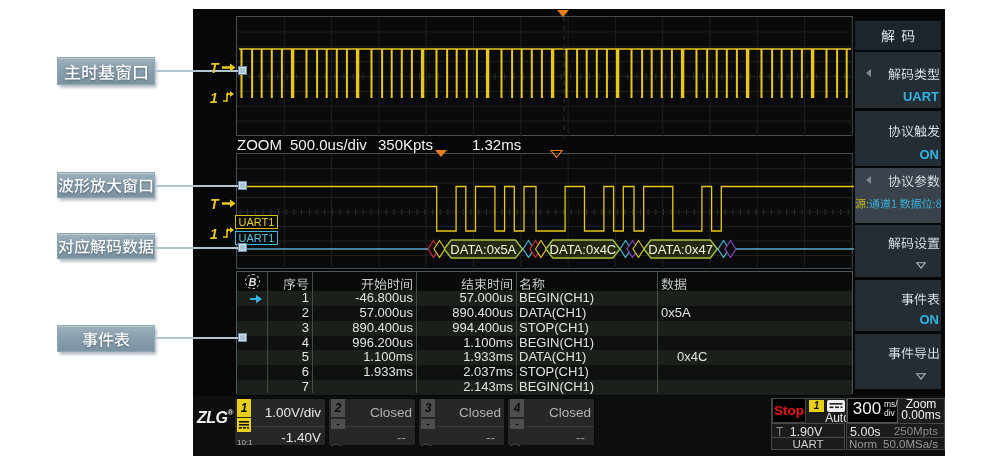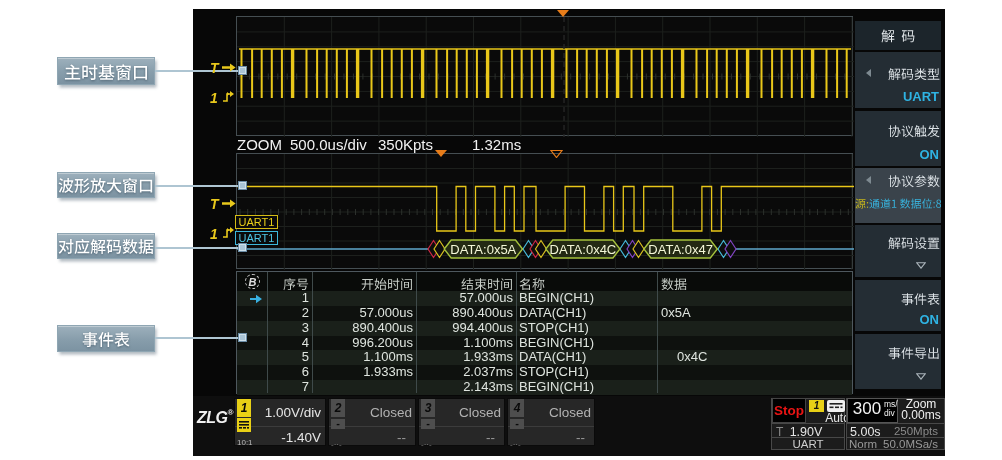--- a/index.html
+++ b/index.html
@@ -397,20 +397,21 @@
         <div class="abs" style="left:282.0px;top:1.5px"><svg class="" width="26.0" height="18.8" viewBox="0 0 26.0 18.8">
             <path fill="#c8cec8" d="M3.4 8.2C4.1 8.7 4.8 9.3 5.4 9.8C3.9 10.6 2.2 11.2 0.6 11.5C0.8 11.8 1 12.2 1.1 12.4C1.8 12.3 2.6 12.1 3.3 11.8V16.1H4.3V15.4H10V16.1H11V10.7H5.9C8 9.5 9.9 7.9 11 5.8L10.3 5.4L10.2 5.5H5.6C5.9 5.1 6.1 4.7 6.4 4.3L5.3 4.1C4.5 5.4 3 6.8 0.9 7.8C1.1 8 1.4 8.3 1.6 8.6C2.8 7.9 3.8 7.2 4.7 6.4H9.5C8.8 7.5 7.6 8.5 6.3 9.3C5.7 8.8 4.9 8.1 4.2 7.6ZM10 14.5H4.3V11.6H10Z M19.7 9.2C19.4 10.9 18.8 12.5 18.1 13.5C18.3 13.6 18.7 13.9 18.9 14C19.6 12.9 20.2 11.2 20.6 9.4ZM23.2 9.4C23.7 10.8 24.3 12.7 24.5 13.9L25.4 13.6C25.2 12.4 24.6 10.5 24 9.1ZM19.9 4.2C19.6 5.8 19.1 7.5 18.3 8.6V7.9H16.6V5.6C17.3 5.4 17.8 5.2 18.3 5L17.7 4.3C16.8 4.7 15.2 5.1 13.8 5.3C13.9 5.5 14.1 5.8 14.1 6.1C14.6 6 15.2 5.9 15.7 5.8V7.9H13.7V8.8H15.6C15.1 10.3 14.2 12 13.4 12.9C13.6 13.1 13.8 13.5 13.9 13.7C14.5 12.9 15.2 11.7 15.7 10.4V16.1H16.6V10.3C17 10.8 17.5 11.6 17.7 11.9L18.3 11.2C18.1 10.9 17 9.7 16.6 9.3V8.8H18.2L18.1 8.9C18.4 9 18.8 9.2 19 9.4C19.4 8.7 19.9 7.8 20.2 6.8H21.5V14.9C21.5 15.1 21.4 15.1 21.3 15.1C21.1 15.2 20.5 15.2 19.9 15.1C20.1 15.4 20.2 15.8 20.3 16.1C21.1 16.1 21.6 16 22 15.9C22.3 15.7 22.5 15.5 22.5 14.9V6.8H24.2C24 7.3 23.8 7.8 23.5 8.2L24.4 8.4C24.8 7.7 25.1 6.8 25.5 6L24.8 5.8L24.7 5.9H20.5C20.6 5.4 20.7 4.9 20.9 4.4Z"></path>
           </svg></div>
         <div class="abs" style="left:424.0px;top:1.5px"><svg class="" width="26.0" height="18.8" viewBox="0 0 26.0 18.8">
             <path fill="#c8cec8" d="M5.8 4.4C5.5 4.9 5.1 5.7 4.8 6.1L5.4 6.4C5.8 6 6.2 5.4 6.6 4.8ZM1.1 4.8C1.5 5.3 1.8 6 1.9 6.5L2.7 6.2C2.6 5.7 2.2 5 1.9 4.5ZM5.3 11.7C5 12.4 4.6 12.9 4.1 13.4C3.6 13.2 3.1 12.9 2.6 12.7C2.8 12.4 3 12.1 3.2 11.7ZM1.4 13.1C2.1 13.3 2.8 13.7 3.4 14C2.6 14.6 1.6 15 0.5 15.3C0.7 15.4 0.9 15.8 1 16C2.2 15.7 3.3 15.2 4.2 14.4C4.7 14.7 5.1 14.9 5.4 15.2L6 14.5C5.7 14.3 5.3 14.1 4.9 13.8C5.6 13.1 6.1 12.2 6.4 11.1L5.9 10.8L5.7 10.9H3.6L3.9 10.2L3 10C2.9 10.3 2.8 10.6 2.7 10.9H0.9V11.7H2.3C2 12.2 1.7 12.7 1.4 13.1ZM3.3 4.1V6.6H0.7V7.4H3C2.4 8.2 1.4 9 0.5 9.4C0.7 9.6 0.9 9.9 1 10.2C1.8 9.7 2.7 9 3.3 8.2V9.8H4.3V8.1C4.9 8.5 5.7 9.1 6 9.4L6.5 8.7C6.2 8.5 5.1 7.8 4.4 7.4H6.9V6.6H4.3V4.1ZM8.2 4.3C7.9 6.6 7.3 8.7 6.3 10.1C6.5 10.2 6.8 10.5 7 10.7C7.3 10.2 7.6 9.6 7.9 9C8.2 10.3 8.5 11.5 9 12.5C8.3 13.7 7.3 14.7 5.9 15.4C6 15.6 6.3 16 6.4 16.2C7.7 15.4 8.7 14.5 9.5 13.4C10.2 14.5 11 15.4 12 16C12.1 15.8 12.4 15.4 12.6 15.2C11.5 14.7 10.7 13.7 10 12.5C10.7 11.2 11.2 9.5 11.4 7.6H12.3V6.7H8.6C8.8 6 9 5.2 9.1 4.4ZM10.5 7.6C10.3 9.1 10 10.4 9.5 11.5C9 10.3 8.7 9 8.4 7.6Z M19.3 12V16.1H20.1V15.6H24.2V16.1H25.1V12H22.5V10.4H25.5V9.5H22.5V8.1H25V4.7H18.1V8.7C18.1 10.7 18 13.6 16.7 15.6C16.9 15.7 17.3 16 17.5 16.1C18.6 14.5 18.9 12.3 19 10.4H21.6V12ZM19.1 5.6H24.1V7.2H19.1ZM19.1 8.1H21.6V9.5H19.1L19.1 8.7ZM20.1 14.8V12.8H24.2V14.8ZM15.2 4.2V6.8H13.5V7.7H15.2V10.5C14.5 10.8 13.9 10.9 13.4 11.1L13.6 12L15.2 11.5V14.9C15.2 15.1 15.1 15.1 14.9 15.1C14.8 15.1 14.3 15.1 13.7 15.1C13.8 15.4 14 15.8 14 16C14.8 16 15.3 16 15.6 15.8C16 15.7 16.1 15.4 16.1 14.9V11.2L17.6 10.7L17.4 9.8L16.1 10.3V7.7H17.6V6.8H16.1V4.2Z"></path>
           </svg></div>
         <svg class="abs" style="left:12px;top:22px" width="14" height="10" viewBox="0 0 14 10">
           <path d="M1 4 h6 v-3.2 L13 5 L7 9.2 V6 H1 Z" fill="#38b0e0"></path>
         </svg>
         <div class="cell" style="top:19.0px;height:14.9px;line-height:14.9px;left:0;width:72px;text-align:right">1</div>
+        <div class="cell" style="top:19.0px;height:14.9px;line-height:14.9px;left:0;width:176px;text-align:right">-46.800us</div>
         <div class="cell" style="top:19.0px;height:14.9px;line-height:14.9px;left:200px;width:76px;text-align:right">57.000us</div>
         <div class="cell" style="top:19.0px;height:14.9px;line-height:14.9px;left:282px">BEGIN(CH1)</div>
         <div class="cell" style="top:33.9px;height:14.9px;line-height:14.9px;left:0;width:72px;text-align:right">2</div>
         <div class="cell" style="top:33.9px;height:14.9px;line-height:14.9px;left:0;width:176px;text-align:right">57.000us</div>
         <div class="cell" style="top:33.9px;height:14.9px;line-height:14.9px;left:200px;width:76px;text-align:right">890.400us</div>
         <div class="cell" style="top:33.9px;height:14.9px;line-height:14.9px;left:282px">DATA(CH1)</div>
         <div class="cell" style="top:33.9px;height:21px;line-height:14.9px;left:424px">0x5A</div>
         <div class="cell" style="top:48.7px;height:14.9px;line-height:14.9px;left:0;width:72px;text-align:right">3</div>
         <div class="cell" style="top:48.7px;height:14.9px;line-height:14.9px;left:0;width:176px;text-align:right">890.400us</div>
         <div class="cell" style="top:48.7px;height:14.9px;line-height:14.9px;left:200px;width:76px;text-align:right">994.400us</div>

